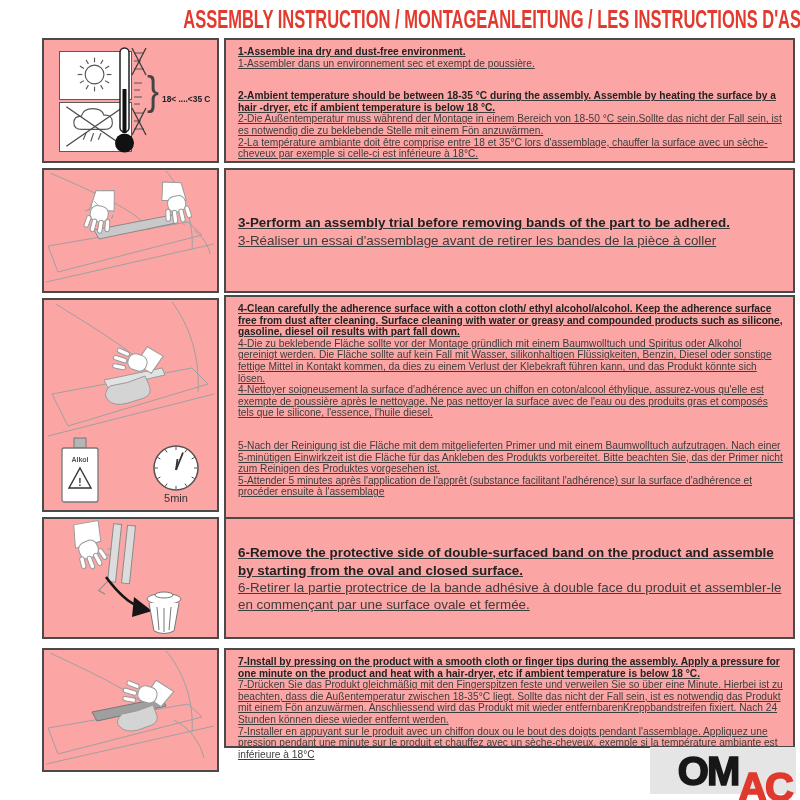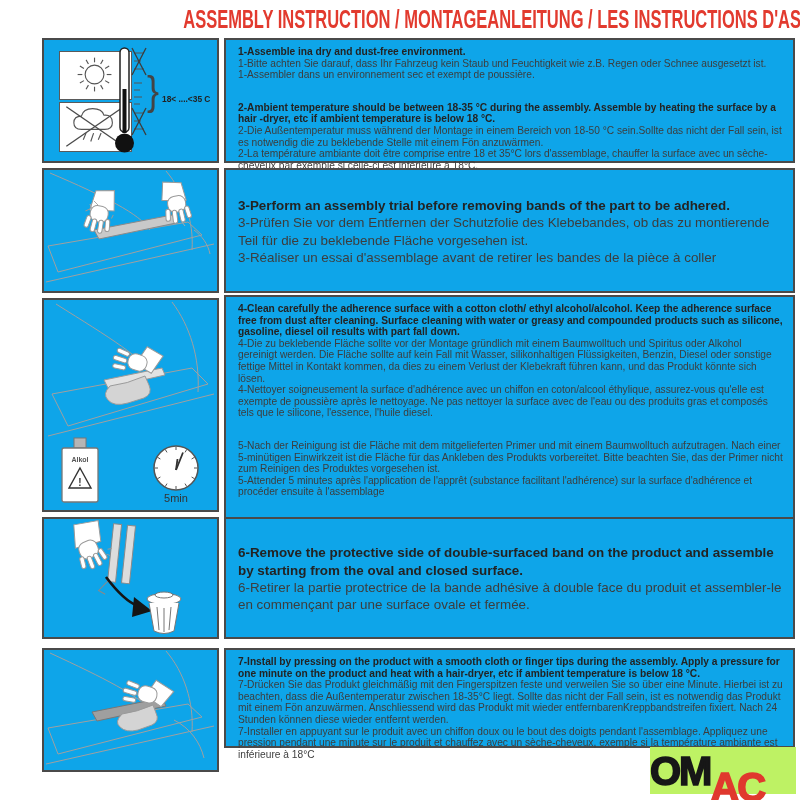--- a/index.html
+++ b/index.html
@@ -2,39 +2,39 @@
 <html><head>
 <meta charset="utf-8">
 <style>
   html,body{margin:0;padding:0;background:#fff;}
   .page{position:relative;width:800px;height:800px;background:#fff;overflow:hidden;
         font-family:"Liberation Sans",sans-serif;}
   .title-wrap{position:absolute;top:5px;left:0;width:800px;text-align:center;}
   .title{display:inline-block;font-size:25px;font-weight:bold;color:#e23a2e;
          white-space:nowrap;transform:scaleX(0.66);transform-origin:center;
          letter-spacing:0px;}
-  .box{position:absolute;border:2px solid #4a4a4a;background:#0ea5e9;box-sizing:border-box;}
+  .box{position:absolute;border:2px solid #4a4a4a;background:#fca5a5;box-sizing:border-box;text-decoration:underline;}
   .icon-cell{left:42px;width:177px;}
   .text-cell{left:224px;width:571px;padding:6px 10px 4px 12px;color:#3d3d3d;}
   .vcenter{display:flex;flex-direction:column;justify-content:center;}
   .size-sm{font-size:10.2px;line-height:11.6px;}
   .size-lg{font-size:13.4px;line-height:17.4px;}
   p{margin:0;}
   .b{font-weight:bold;color:#232323;}
   .sec + .sec{margin-top:21px;}
   .mini-box{position:absolute;border:1.5px solid #5a5a5a;box-sizing:border-box;background:#fff;}
   svg{display:block;}
   svg text{font-family:"Liberation Sans",sans-serif;}
   .abs{position:absolute;}
   .thermo-brace{position:absolute;left:103px;top:30px;font-size:36px;color:#444;
         font-weight:400;transform:scaleY(1.15);}
   .thermo-label{position:absolute;left:118px;top:54px;font-size:8.4px;color:#222;
         font-weight:bold;white-space:nowrap;}
-  .logo{position:absolute;left:650px;top:747px;width:146px;height:47px;background:#bef264;
-        display:flex;align-items:center;padding-right:4px;
+  .logo{position:absolute;left:650px;top:747px;width:146px;height:47px;background:#e5e5e5;
+        display:flex;align-items:center;justify-content:flex-end;padding-right:4px;
         box-sizing:border-box;}
   .logo span{font-size:40px;font-weight:bold;letter-spacing:-2px;line-height:1;
         -webkit-text-stroke:1.6px;}
   .logo .lg-black{color:#171717;-webkit-text-stroke-color:#171717;}
   .logo .lg-red{color:#e0392e;margin-top:33px;-webkit-text-stroke-color:#e0392e;}
   .line-art{stroke:#a0a0a0;fill:none;stroke-width:1;}
   .hand{stroke:#9a9a9a;fill:#fff;stroke-width:1;}
 </style>
 </head>
 <body>
@@ -101,21 +101,20 @@
         <line x1="24" y1="63" x2="38" y2="90"></line>
           <line x1="38" y1="63" x2="24" y2="90"></line>
       </g>
     </svg>
     <span class="thermo-brace">}</span>
     <span class="thermo-label">18&lt; ....&lt;35 C</span>
   </div>
   <div class="box text-cell size-sm" style="top:38px;height:125px">
     <div class="sec">
       <p class="b">1-Assemble ina dry and dust-free environment.</p>
-      <p>1-Bitte achten Sie darauf, dass Ihr Fahrzeug kein Staub und Feuchtigkeit wie z.B. Regen oder Schnee ausgesetzt ist.</p>
       <p>1-Assembler dans un environnement sec et exempt de poussière.</p>
     </div>
     <div class="sec">
       <p class="b">2-Ambient temperature should be between 18-35 °C during the assembly. Assemble by heating the surface by a hair -dryer, etc if ambient temperature is below 18 °C.</p>
       <p>2-Die Außentemperatur muss während der Montage in einem Bereich von 18-50 °C sein.Sollte das nicht der Fall sein, ist es notwendig die zu beklebende Stelle mit einem Fön anzuwärmen.</p>
       <p>2-La température ambiante doit être comprise entre 18 et 35°C lors d'assemblage, chauffer la surface avec un sèche-cheveux par exemple si celle-ci est inférieure à 18°C.</p>
     </div>
   </div>
 
   <div class="box icon-cell" style="top:168px;height:125px">
@@ -144,21 +143,20 @@
         <rect x="-4.6" y="10" width="4.4" height="13" rx="2.2" transform="rotate(3)"></rect>
         <rect x="0.8" y="10" width="4.4" height="13" rx="2.2" transform="rotate(-3)"></rect>
         <rect x="6.2" y="9" width="4.4" height="12" rx="2.2" transform="rotate(-8)"></rect>
       </g>
       <path d="M46,34 l2,5 M50,31 l4,4 M138,52 l3,4" stroke="#aaa" fill="none"></path>
     </svg>
   </div>
   <div class="box text-cell size-lg vcenter" style="top:168px;height:125px">
     <div class="sec">
       <p class="b">3-Perform an assembly trial before removing bands of the part to be adhered.</p>
-      <p>3-Prüfen Sie vor dem Entfernen der Schutzfolie des Klebebandes, ob das zu montierende Teil für die zu beklebende Fläche vorgesehen ist.</p>
       <p>3-Réaliser un essai d'assemblage avant de retirer les bandes de la pièce à coller</p>
     </div>
   </div>
 
   <div class="box icon-cell" style="top:298px;height:214px">
     <svg viewBox="0 0 173 210" width="173" height="210">
       <g class="line-art">
         <path d="M12,4 C66,38 100,58 110,78"></path>
         <path d="M128,2 C146,26 156,58 154,92"></path>
         <path d="M8,94 L148,68 L164,84 L24,126 Z"></path>

